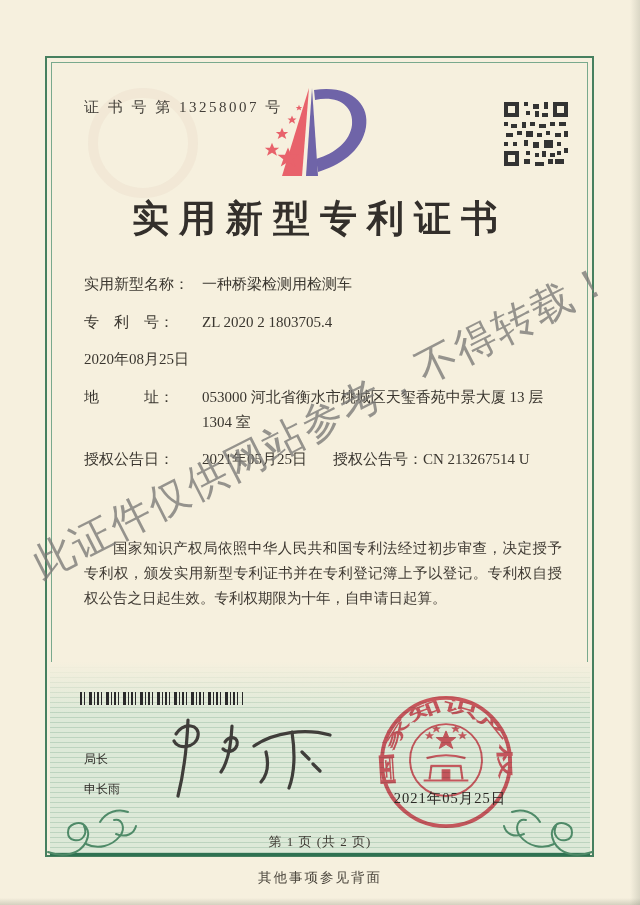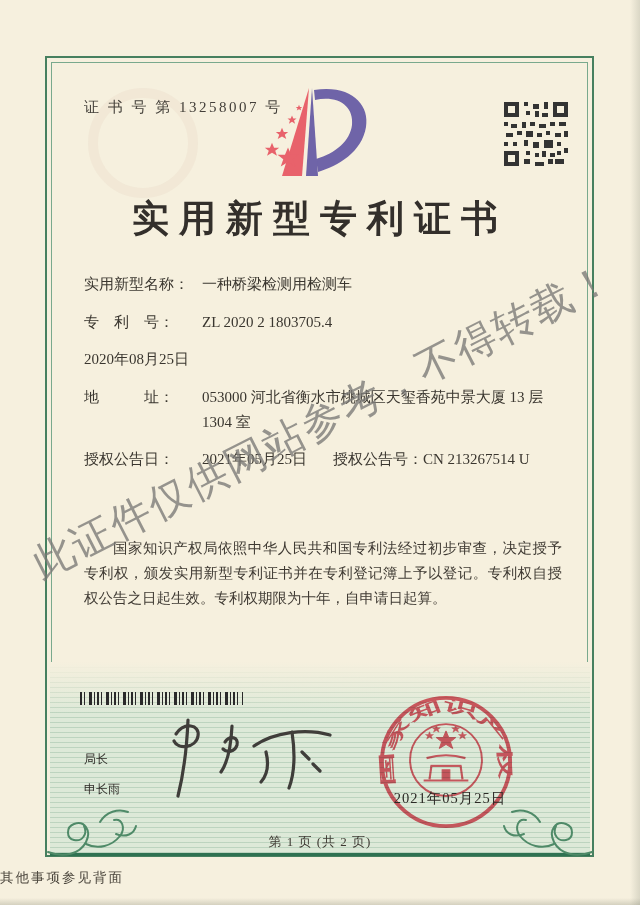--- a/index.html
+++ b/index.html
@@ -62,21 +62,21 @@
   .director { position:absolute; left:84px; top:744px; z-index:3; font-size:12px;
     line-height:30px; color:#2e2b27; font-family:"Liberation Sans","DejaVu Sans",sans-serif; }
   .signature { position:absolute; left:150px; top:712px; z-index:3; }
 
   .seal { position:absolute; left:378px; top:694px; z-index:6; opacity:.92; mix-blend-mode:multiply; }
   .seal-date { position:absolute; left:384px; top:789px; width:132px; text-align:center;
     font-size:14.5px; color:#2c2a26; z-index:7; letter-spacing:1px; }
 
   .page-info { position:absolute; left:0; right:0; top:833px; text-align:center;
     font-size:13px; color:#3e3a33; z-index:3; letter-spacing:1px; }
-  .back-note { position:absolute; left:0; right:0; top:869px; text-align:left;
+  .back-note { position:absolute; left:0; right:0; top:869px; text-align:center;
     font-size:13.5px; color:#4a453c; z-index:3; letter-spacing:2px; }
 
   .watermark { position:absolute; left:-77px; top:393px; width:800px; text-align:center;
     transform:rotate(-27deg); font-size:41px; letter-spacing:2px;
     color:rgba(122,120,118,.78); z-index:8; pointer-events:none; white-space:nowrap;
     font-weight:500; }
 </style>
 </head>
 <body>
 

